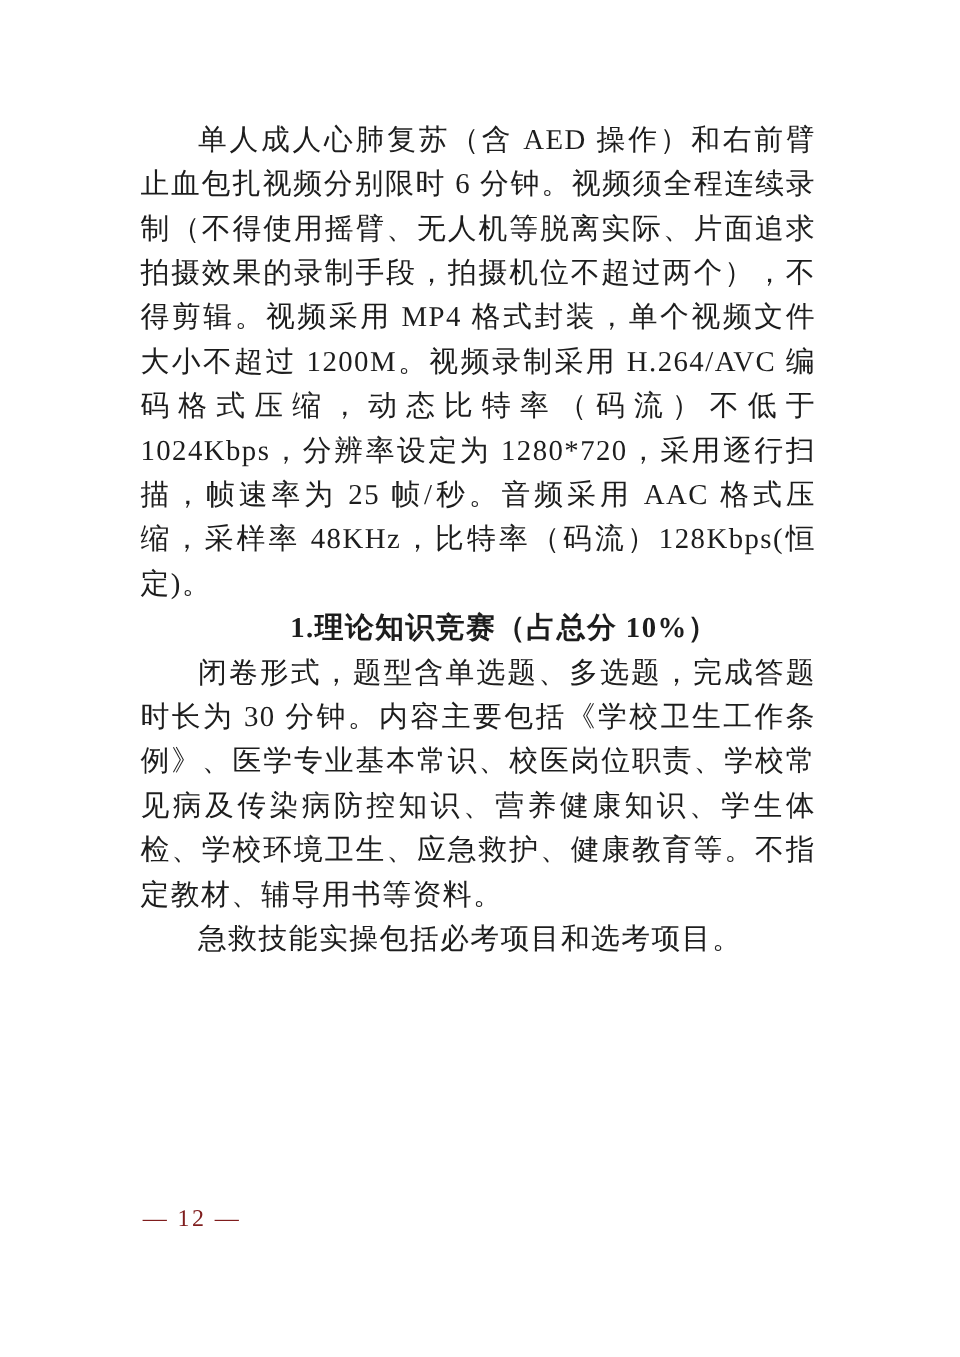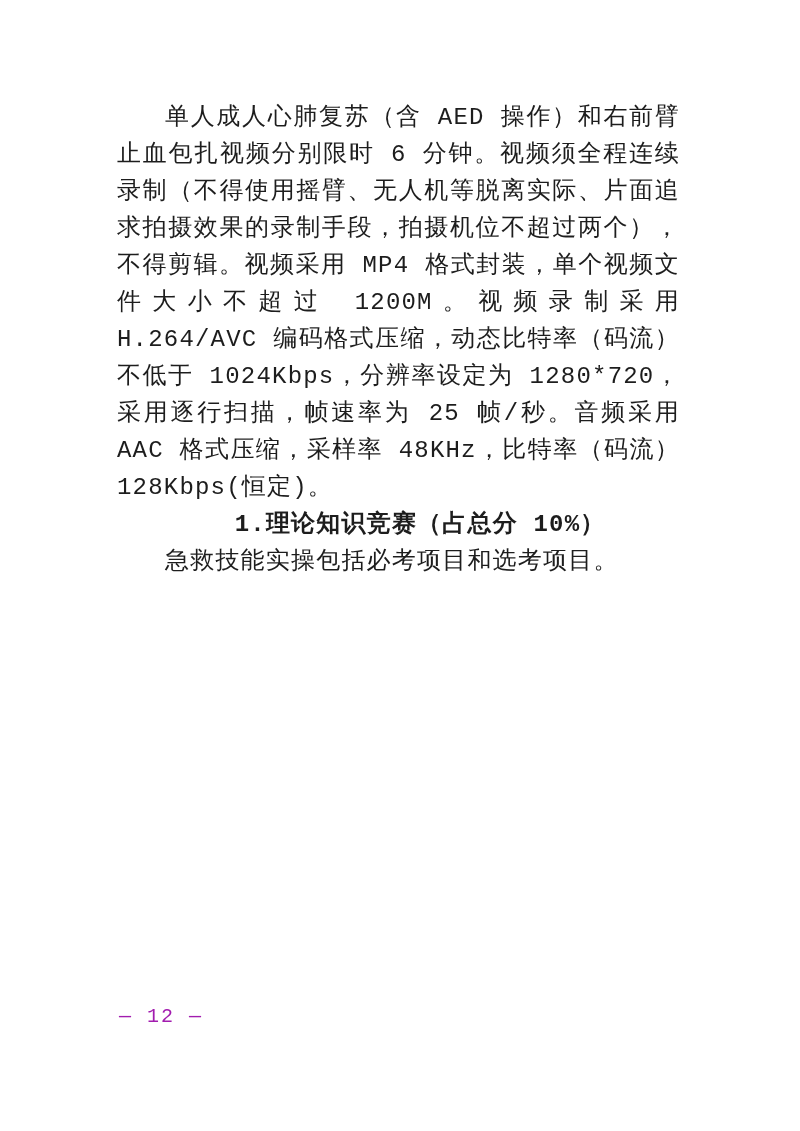--- a/index.html
+++ b/index.html
@@ -5,21 +5,21 @@
   html, body {
     margin: 0;
     padding: 0;
     background: #ffffff;
   }
   .page {
     position: relative;
     width: 800px;
     height: 1131px;
     background: #ffffff;
-    font-family: Liberation Mono, monospace;
+    font-family: Liberation Serif, serif;
     color: #1d1d1d;
     overflow: hidden;
   }
   .content {
     position: absolute;
     left: 117px;
     top: 99px;
     width: 563px;
   }
   .content p {
@@ -36,28 +36,29 @@
     font-weight: bold;
     text-align: center;
     text-indent: 1.8em;
   }
   .footer {
     position: absolute;
     left: 119px;
     top: 1005px;
     font-size: 20px;
     letter-spacing: 2px;
-    color: #a21caf;
+    color: #7f1d1d;
   }
 </style>
 </head>
 <body>
 
 <div class="page">
   <div class="content">
     <p class="body">单人成人心肺复苏（含 AED 操作）和右前臂止血包扎视频分别限时 6 分钟。视频须全程连续录制（不得使用摇臂、无人机等脱离实际、片面追求拍摄效果的录制手段，拍摄机位不超过两个），不得剪辑。视频采用 MP4 格式封装，单个视频文件大小不超过 1200M。视频录制采用 H.264/AVC 编码格式压缩，动态比特率（码流）不低于 1024Kbps，分辨率设定为 1280*720，采用逐行扫描，帧速率为 25 帧/秒。音频采用 AAC 格式压缩，采样率 48KHz，比特率（码流）128Kbps(恒定)。</p>
     <p class="heading">1.理论知识竞赛（占总分 10%）</p>
+    <p class="body">闭卷形式，题型含单选题、多选题，完成答题时长为 30 分钟。内容主要包括《学校卫生工作条例》、医学专业基本常识、校医岗位职责、学校常见病及传染病防控知识、营养健康知识、学生体检、学校环境卫生、应急救护、健康教育等。不指定教材、辅导用书等资料。</p>
     <p class="body">急救技能实操包括必考项目和选考项目。</p>
   </div>
   <div class="footer">
     <span>— 12 —</span>
   </div>
 </div>
 
 </body></html>

